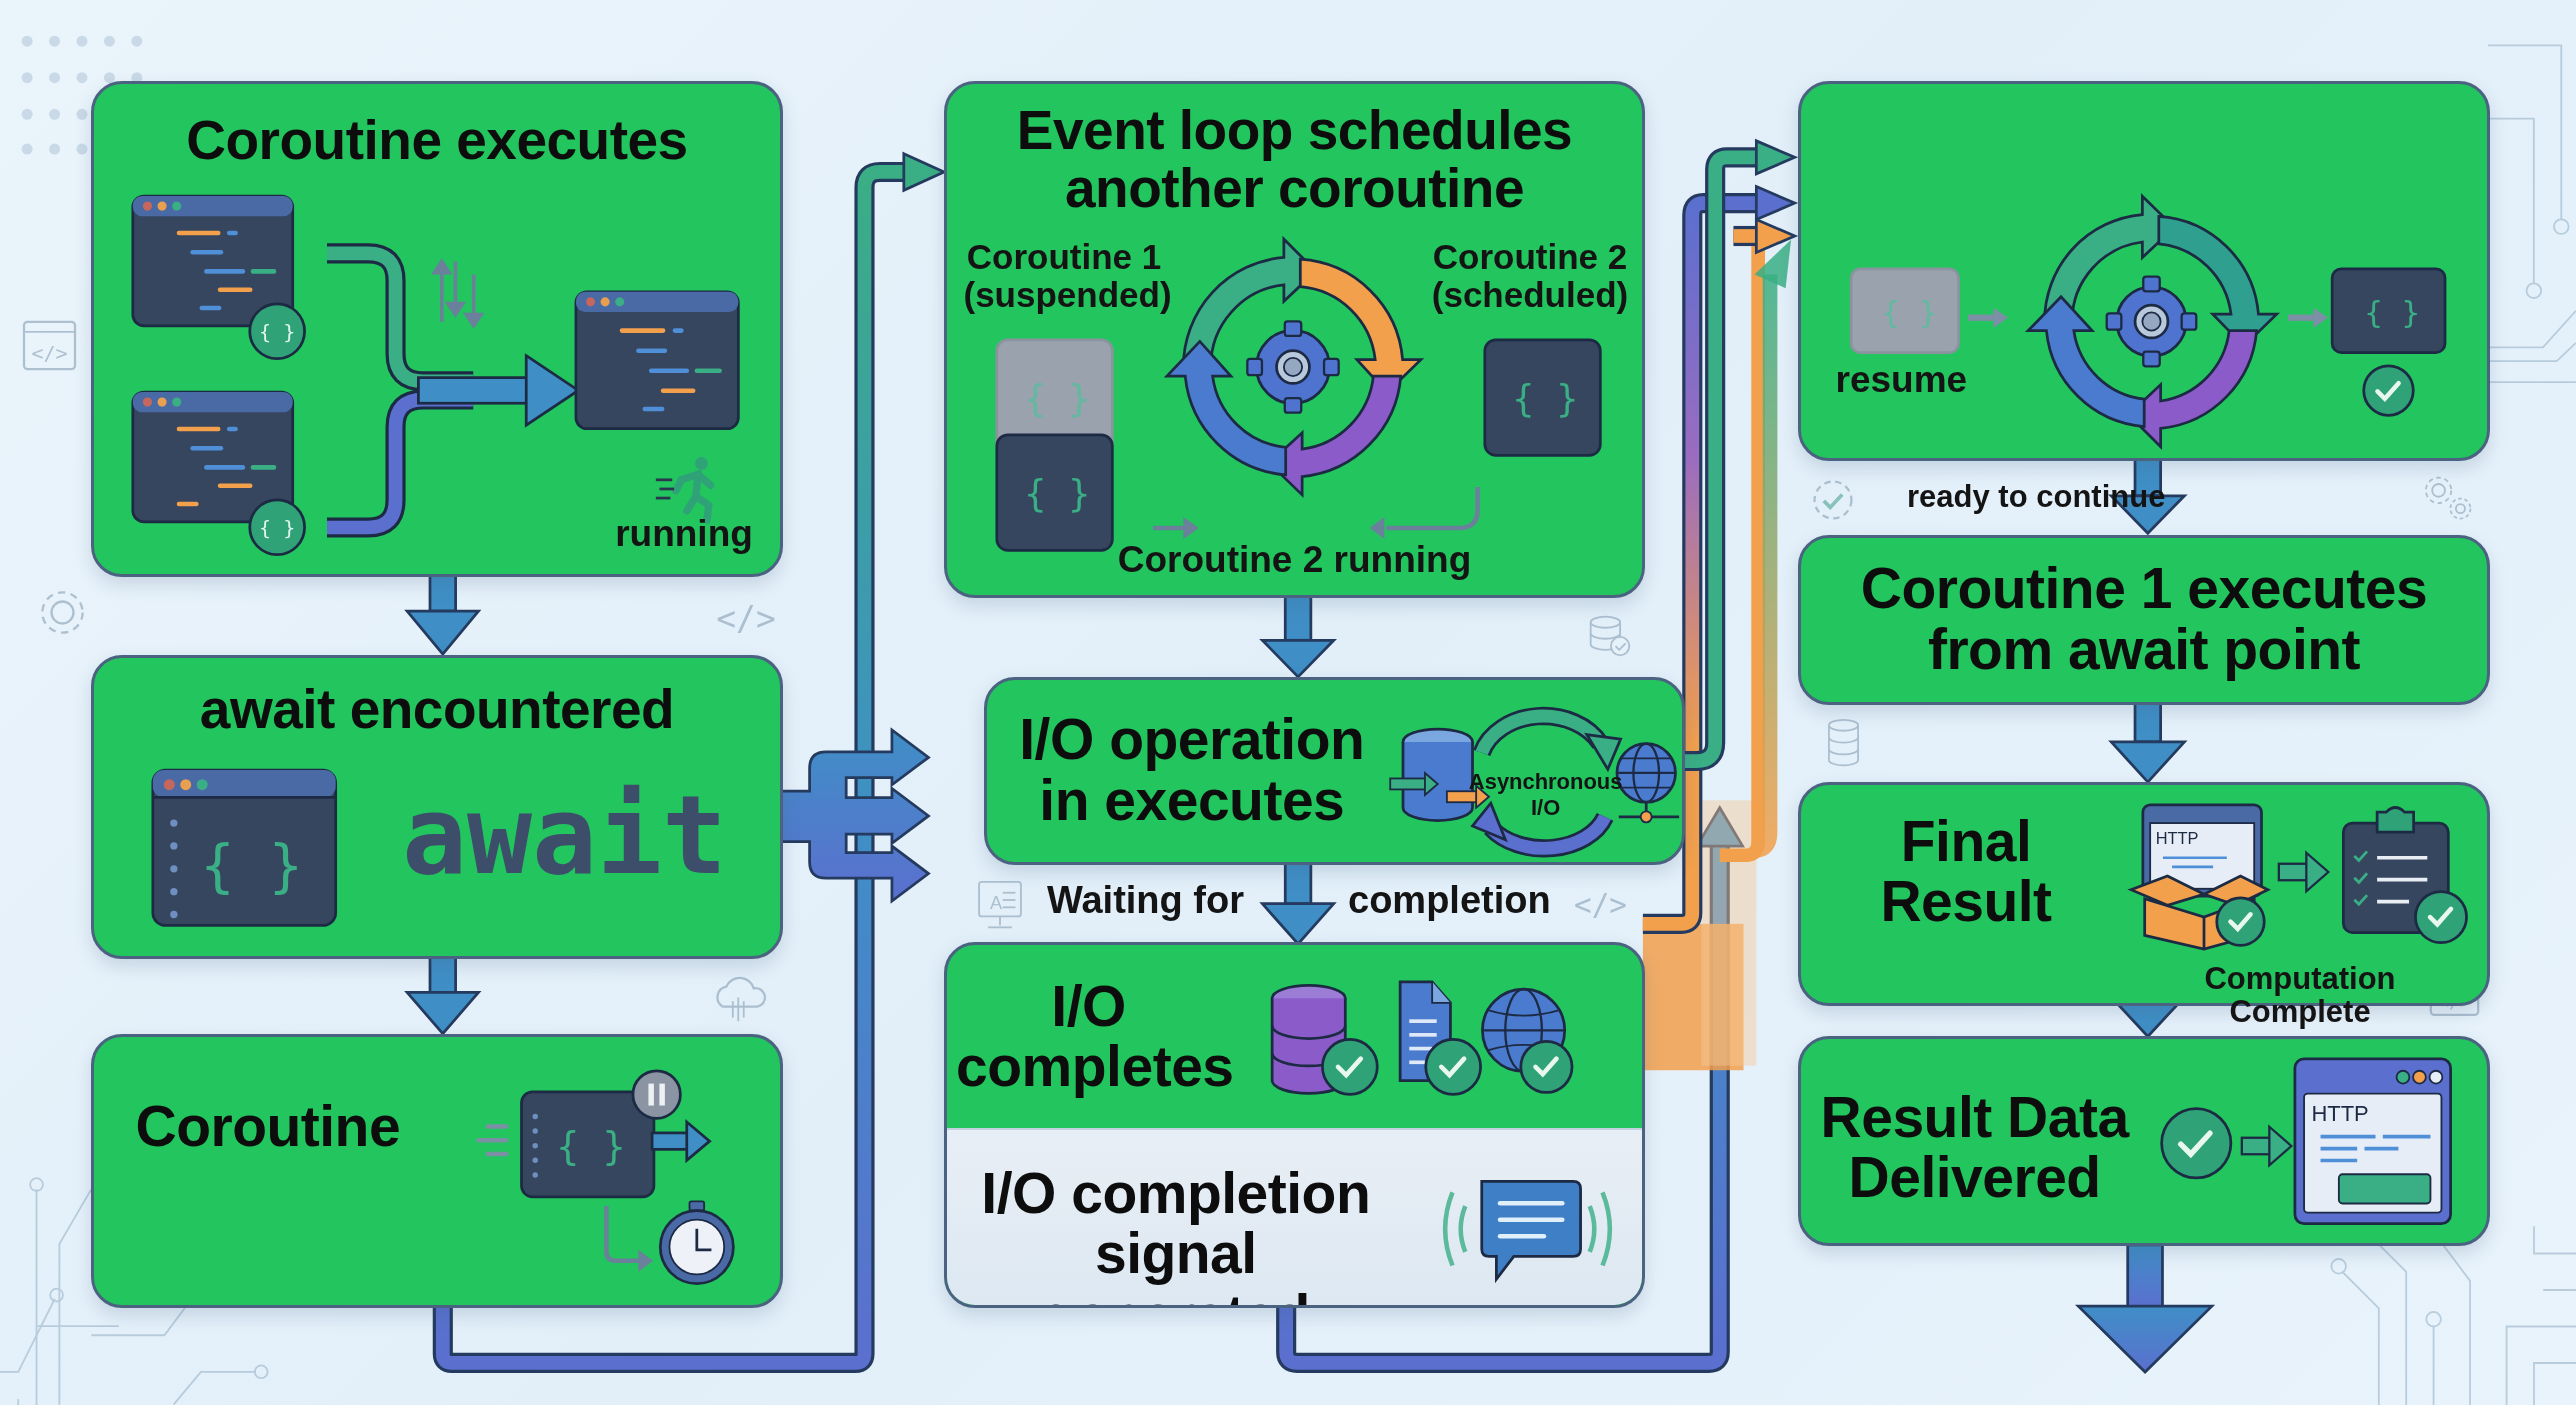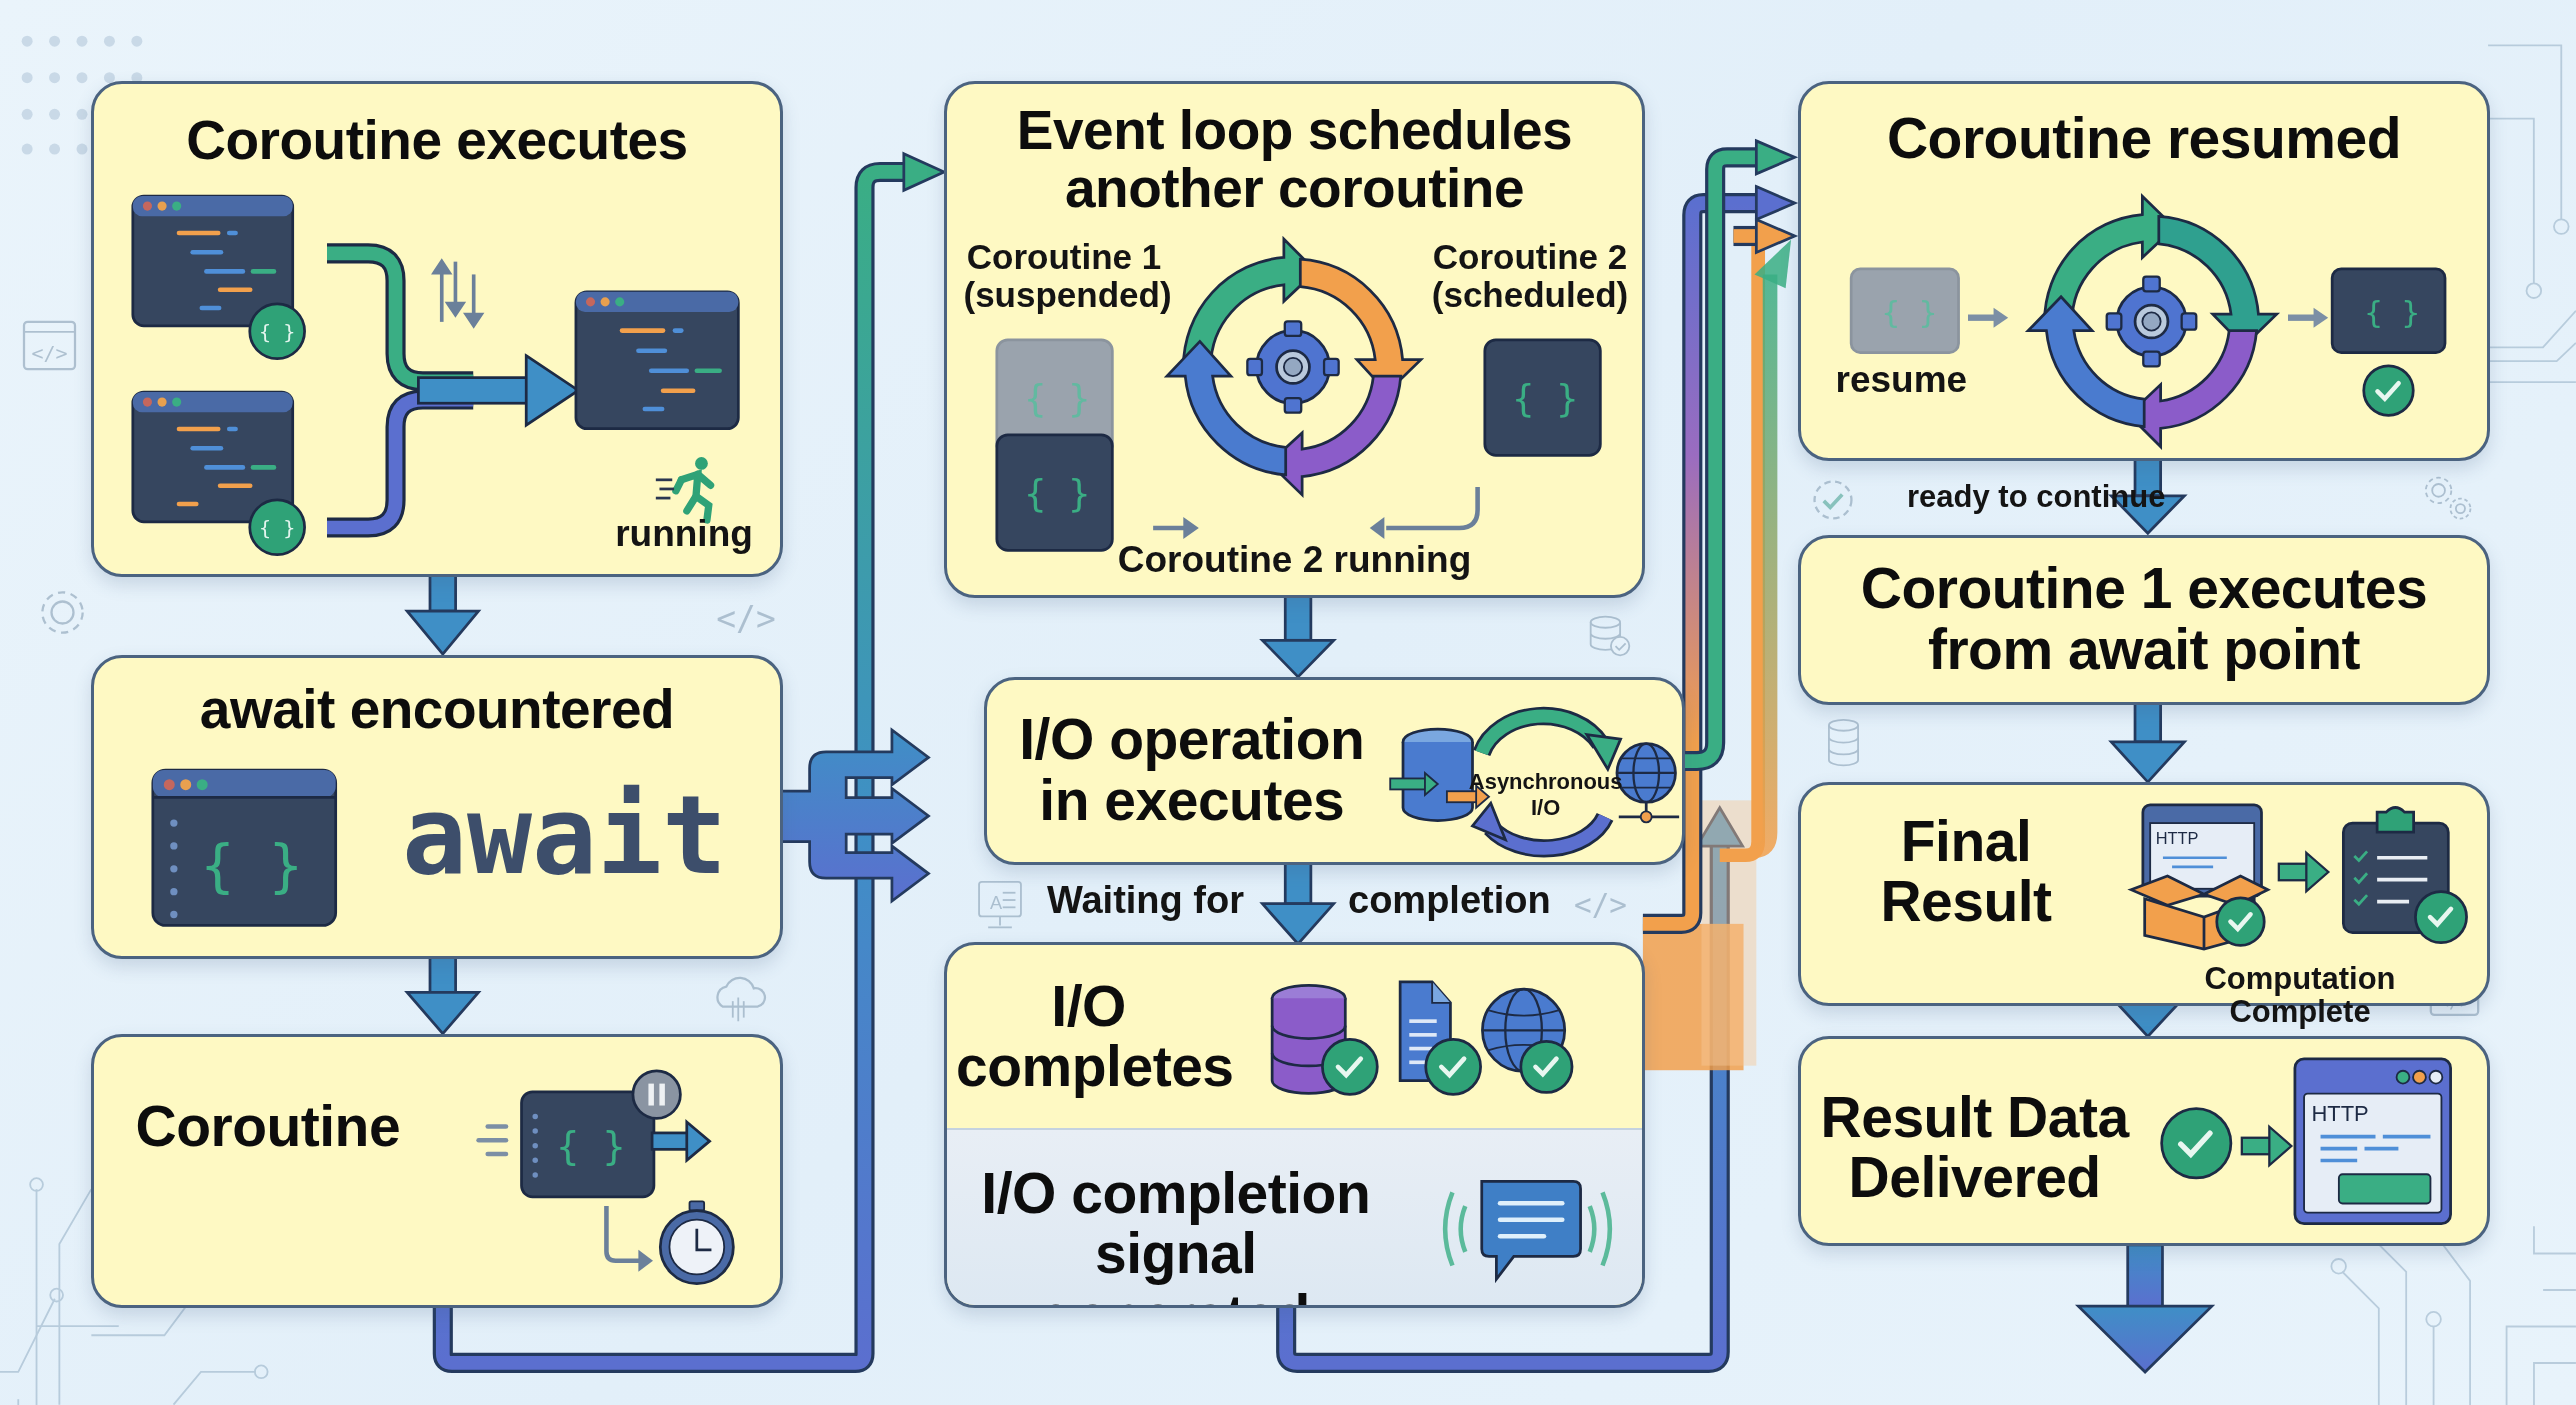--- a/index.html
+++ b/index.html
@@ -1,18 +1,18 @@
 <!DOCTYPE html>
 <html style="font-size:14.6px"><head>
 <meta charset="utf-8">
 <style>
   html,body{margin:0;padding:0;}
   body{width:2576px;height:1405px;overflow:hidden;background:linear-gradient(135deg,#eaf4fb 0%,#e2eff9 50%,#e8f3fb 100%);font-family:"Liberation Sans",sans-serif;position:relative;}
   .abs{position:absolute;}
-  .card{position:absolute;background:#fef9c3;border:3.7px solid #4b6380;border-radius:31px;box-shadow:0 7.3px 16.5px rgba(60,90,130,0.18);box-sizing:border-box;}
+  .card{position:absolute;background:#22c55e;border:3.7px solid #4b6380;border-radius:31px;box-shadow:0 7.3px 16.5px rgba(60,90,130,0.18);box-sizing:border-box;}
   .title{position:absolute;font-weight:bold;color:#0d0d0d;text-align:center;line-height:1.08;letter-spacing:-0.5px;}
   .lbl{position:absolute;font-weight:bold;color:#141414;line-height:1.1;text-align:center;}
   .mono{font-family:"DejaVu Sans Mono",monospace;}
   svg{position:absolute;overflow:visible;}
   .deco{position:absolute;opacity:0.55;}
 </style>
 </head>
 <body>
 
 <svg class="abs" style="left:18.3px;top:32px" width="128" height="128" viewBox="0 0 140 140">
@@ -474,21 +474,20 @@
     <path d="M50 8 L150 8 Q158 8 158 16 L158 82 Q158 90 150 90 L85 90 L66 115 L66 90 L58 90 Q50 90 50 82 Z" fill="#3f7fc6" stroke="#1d2a44" stroke-width="3"></path>
     <g stroke="#dff0fb" stroke-width="5" stroke-linecap="round">
         <line x1="70" y1="32" x2="138" y2="32"></line>
         <line x1="70" y1="50" x2="138" y2="50"></line>
         <line x1="70" y1="68" x2="118" y2="68"></line>
       </g>
   </svg>
 </div>
 
 <div class="card" style="left:1798px;top:81px;width:692px;height:380px;">
-  <div class="title" style="left:0;right:0;top:24px;font-size:57px;">Coroutine resumed</div>
   <svg style="left:48px;top:183px" width="119" height="91" viewBox="0 0 130 100">
     <rect x="2" y="2" width="118" height="92" rx="10" fill="#9aa3ad" stroke="#8b949e" stroke-width="3"></rect>
     <text x="66" y="62" text-anchor="middle" font-size="34" fill="#62b9a0" font-family="DejaVu Sans Mono, monospace">{ }</text>
   </svg>
   <div class="lbl" style="left:27.4px;top:276px;width:146px;font-size:37px;">resume</div>
   <svg style="left:165px;top:220px" width="46" height="27.4" viewBox="0 0 50 30">
     <line x1="2" y1="15" x2="32" y2="15" stroke="#7c8fa5" stroke-width="7"></line>
       <polygon points="30,4 46,15 30,26" fill="#7c8fa5"></polygon>
   </svg>
   <svg style="left:218px;top:105px" width="265" height="265" viewBox="0 0 290 290">

